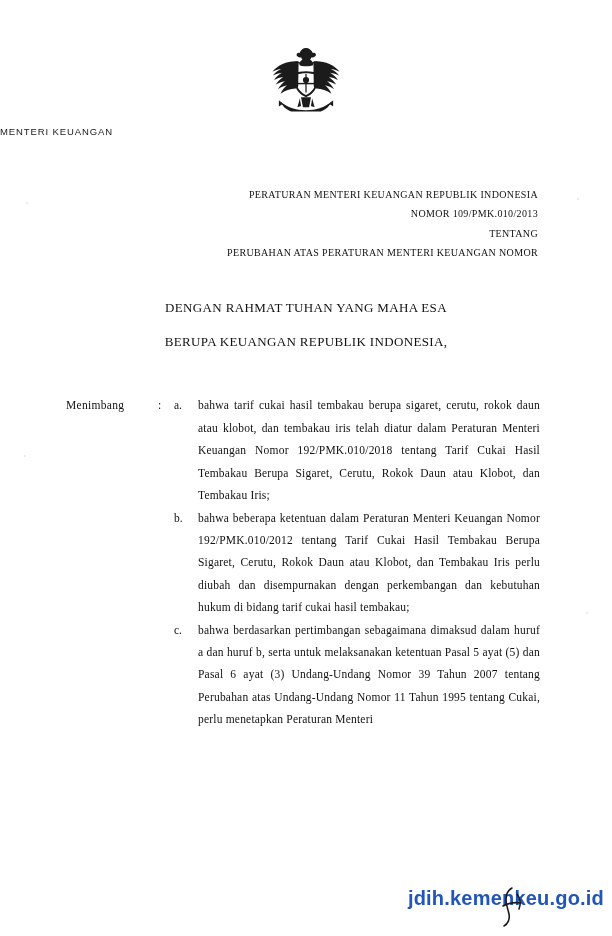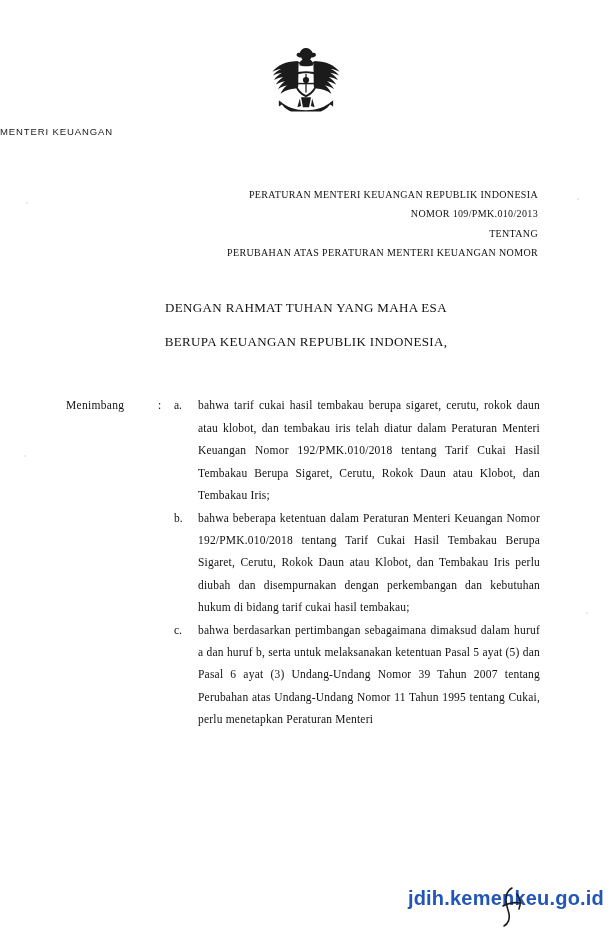--- a/index.html
+++ b/index.html
@@ -204,21 +204,21 @@
       <div class="cons-label">Menimbang</div>
       <div class="cons-colon">:</div>
       <div class="cons-marker">a.</div>
       <div class="cons-text">bahwa tarif cukai hasil tembakau berupa sigaret, cerutu, rokok daun atau klobot, dan tembakau iris telah diatur dalam Peraturan Menteri Keuangan Nomor 192/PMK.010/2018 tentang Tarif Cukai Hasil Tembakau Berupa Sigaret, Cerutu, Rokok Daun atau Klobot, dan Tembakau Iris;</div>
     </div>
 
     <div class="cons-row cons-item">
       <div class="cons-label"></div>
       <div class="cons-colon"></div>
       <div class="cons-marker">b.</div>
-      <div class="cons-text">bahwa beberapa ketentuan dalam Peraturan Menteri Keuangan Nomor 192/PMK.010/2018 tentang Tarif Cukai Hasil Tembakau Berupa Sigaret, Cerutu, Rokok Daun atau Klobot, dan Tembakau Iris perlu diubah dan disempurnakan dengan perkembangan dan kebutuhan hukum di bidang tarif cukai hasil tembakau;</div>
+      <div class="cons-text">bahwa beberapa ketentuan dalam Peraturan Menteri Keuangan Nomor 192/PMK.010/2012 tentang Tarif Cukai Hasil Tembakau Berupa Sigaret, Cerutu, Rokok Daun atau Klobot, dan Tembakau Iris perlu diubah dan disempurnakan dengan perkembangan dan kebutuhan hukum di bidang tarif cukai hasil tembakau;</div>
     </div>
 
     <div class="cons-row cons-item">
       <div class="cons-label"></div>
       <div class="cons-colon"></div>
       <div class="cons-marker">c.</div>
       <div class="cons-text">bahwa berdasarkan pertimbangan sebagaimana dimaksud dalam huruf a dan huruf b, serta untuk melaksanakan ketentuan Pasal 5 ayat (5) dan Pasal 6 ayat (3) Undang-Undang Nomor 39 Tahun 2007 tentang Perubahan atas Undang-Undang Nomor 11 Tahun 1995 tentang Cukai, perlu menetapkan Peraturan Menteri</div>
     </div>
 
   </div>

